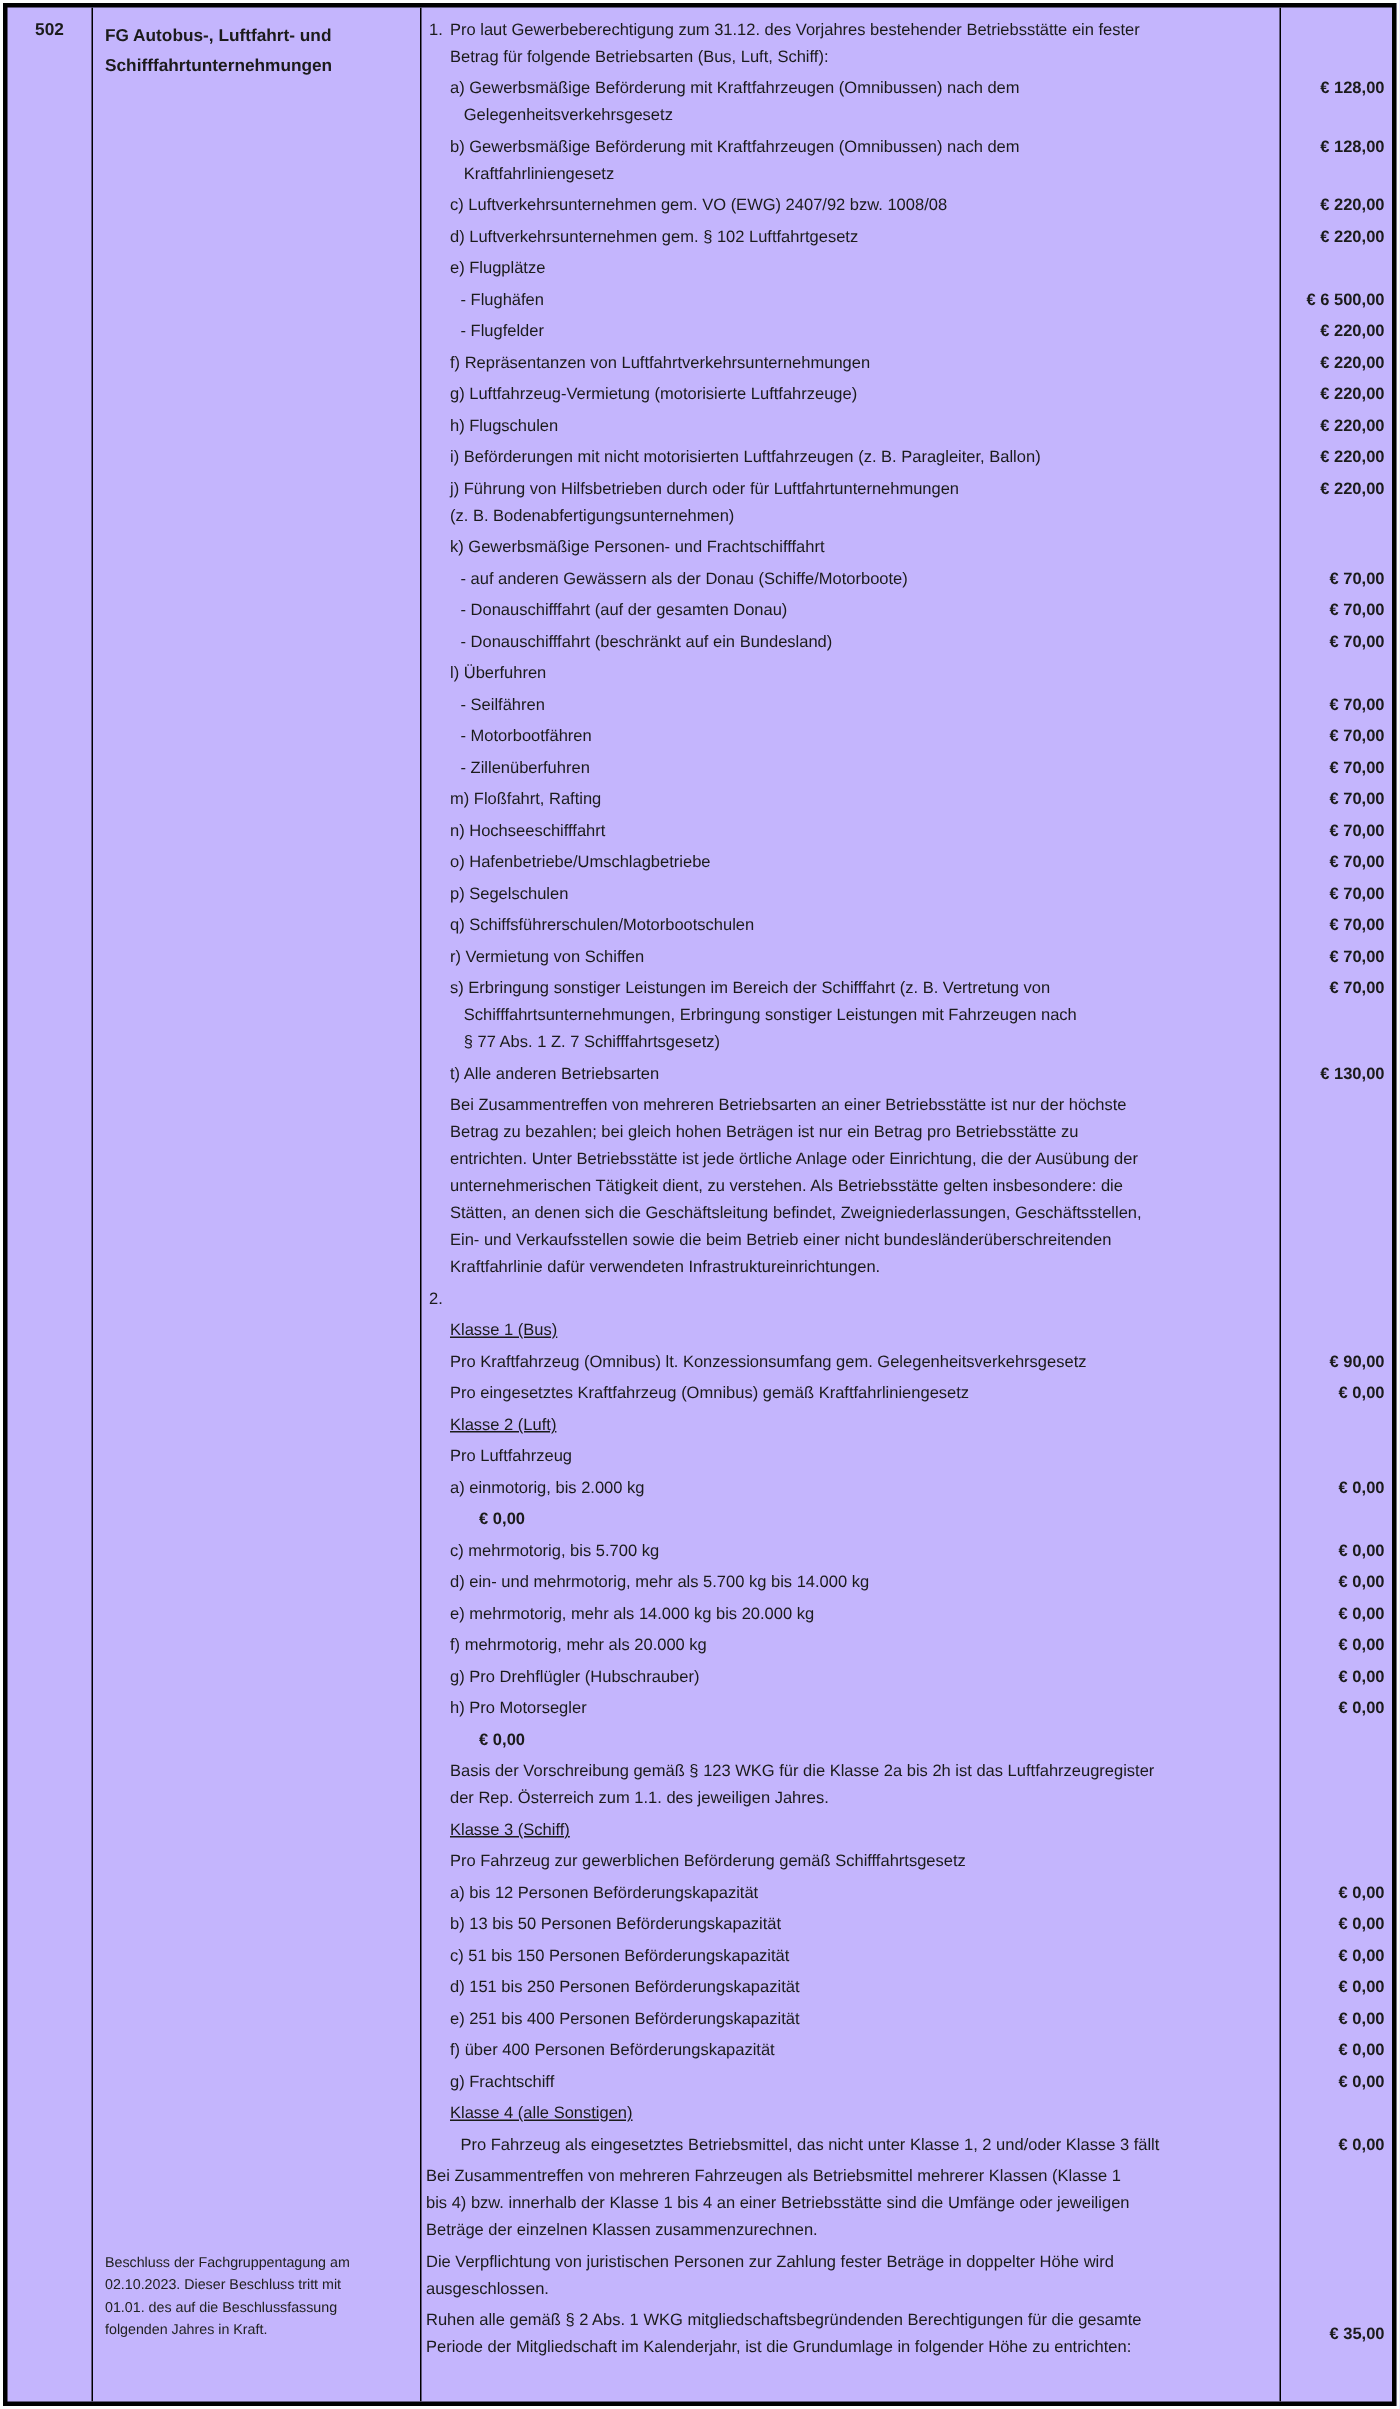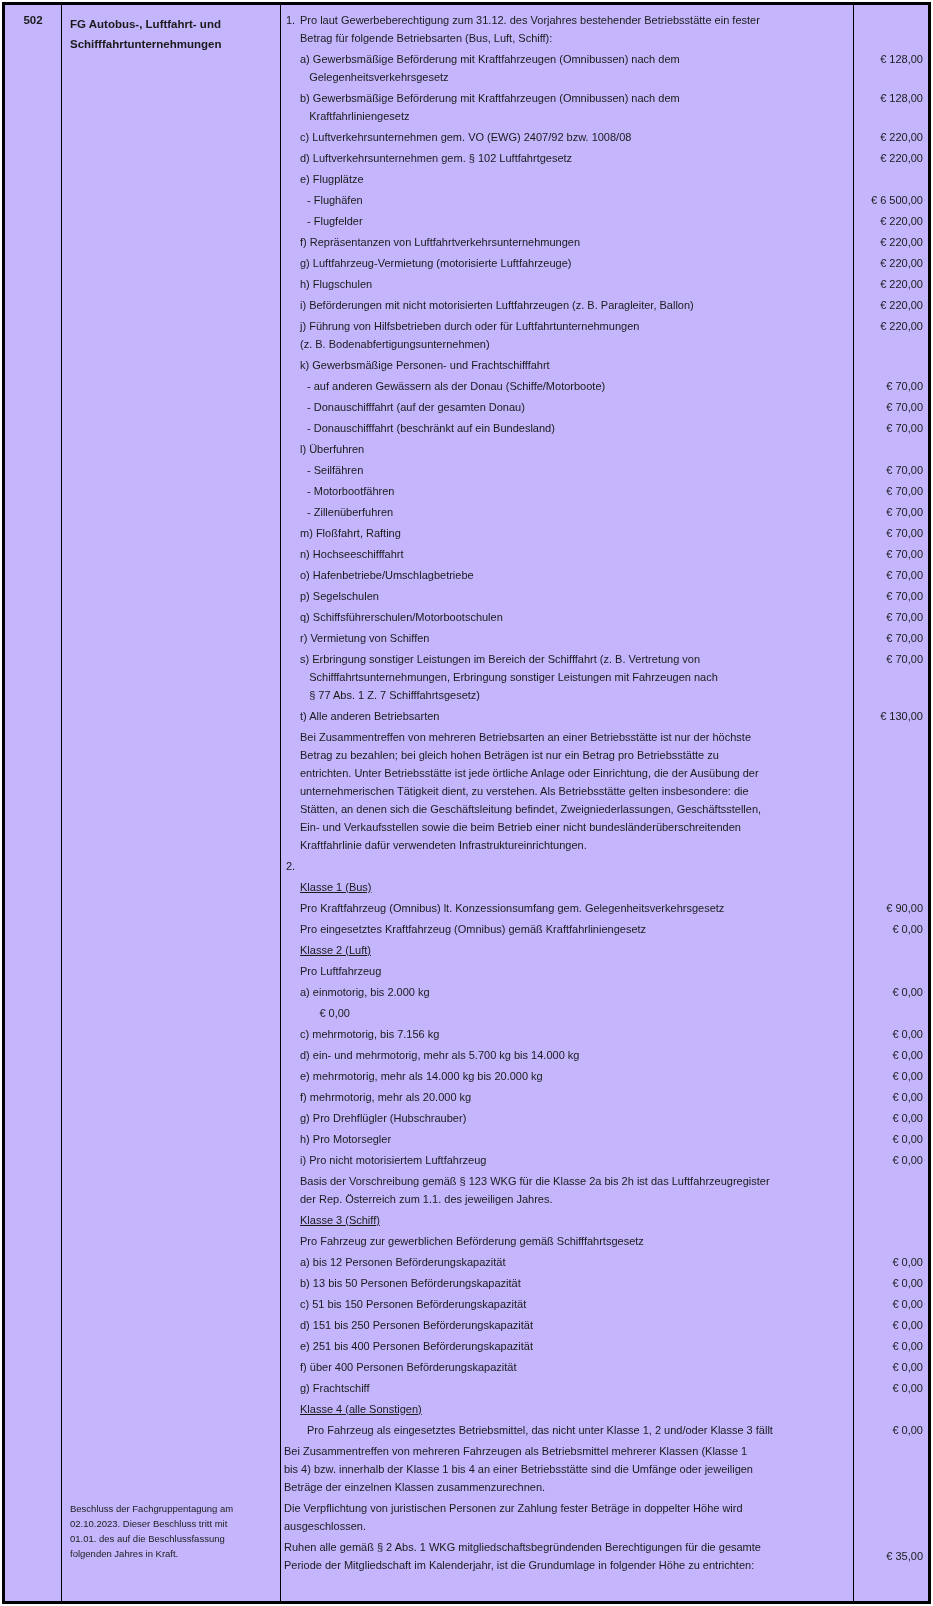--- a/index.html
+++ b/index.html
@@ -21,21 +21,21 @@
     padding:9px 8px 40px 8px;
   }
   .gname{font-weight:bold;font-size:11.5px;line-height:20px;white-space:pre-wrap;}
   .footnote{font-size:9.5px;line-height:15px;white-space:pre-wrap;color:#222;}
   .colmain{flex:1;position:relative;padding-top:6px;}
   .colmain::after{
     content:"";position:absolute;top:0;bottom:0;right:74px;width:1px;background:#000;
   }
   .row{display:flex;align-items:flex-start;margin-bottom:3px;font-size:11px;line-height:18px;}
   .txt{flex:1;white-space:pre-wrap;padding-right:12px;min-width:0;}
-  .amt{width:69px;flex:none;text-align:right;padding-right:5px;white-space:nowrap;position:relative;z-index:1;}
+  .amt{width:69px;flex:none;text-align:right;padding-right:5px;white-space:nowrap;position:relative;z-index:1;font-weight:bold;}
   .num .numlbl{flex:none;width:14px;margin-left:5px;}
   .num .txt{padding-left:0;}
   .item .txt{padding-left:19px;}
   .para .txt{padding-left:19px;}
   .sub .txt{padding-left:26px;}
   .flush .txt{padding-left:3px;}
   .heading .txt{padding-left:19px;text-decoration:underline;}
   .amt-center .amt{align-self:center;}
 </style>
 </head>
@@ -212,21 +212,21 @@
         <span class="amt"></span>
       </div>
       <div class="row item">
         <span class="txt">a) einmotorig, bis 2.000 kg</span>
         <span class="amt">€ 0,00</span>
       </div>
       <div class="row item">
         <span class="amt">€ 0,00</span>
       </div>
       <div class="row item">
-        <span class="txt">c) mehrmotorig, bis 7.156 kg</span>
+        <span class="txt">c) mehrmotorig, bis 5.700 kg</span>
         <span class="amt">€ 0,00</span>
       </div>
       <div class="row item">
         <span class="txt">d) ein- und mehrmotorig, mehr als 5.700 kg bis 14.000 kg</span>
         <span class="amt">€ 0,00</span>
       </div>
       <div class="row item">
         <span class="txt">e) mehrmotorig, mehr als 14.000 kg bis 20.000 kg</span>
         <span class="amt">€ 0,00</span>
       </div>
@@ -236,21 +236,20 @@
       </div>
       <div class="row item">
         <span class="txt">g) Pro Drehflügler (Hubschrauber)</span>
         <span class="amt">€ 0,00</span>
       </div>
       <div class="row item">
         <span class="txt">h) Pro Motorsegler</span>
         <span class="amt">€ 0,00</span>
       </div>
       <div class="row item">
-        <span class="txt">i) Pro nicht motorisiertem Luftfahrzeug</span>
         <span class="amt">€ 0,00</span>
       </div>
       <div class="row para">
         <span class="txt">Basis der Vorschreibung gemäß § 123 WKG für die Klasse 2a bis 2h ist das Luftfahrzeugregister
 der Rep. Österreich zum 1.1. des jeweiligen Jahres.</span>
         <span class="amt"></span>
       </div>
       <div class="row heading">
         <span class="txt">Klasse 3 (Schiff)</span>
         <span class="amt"></span>

